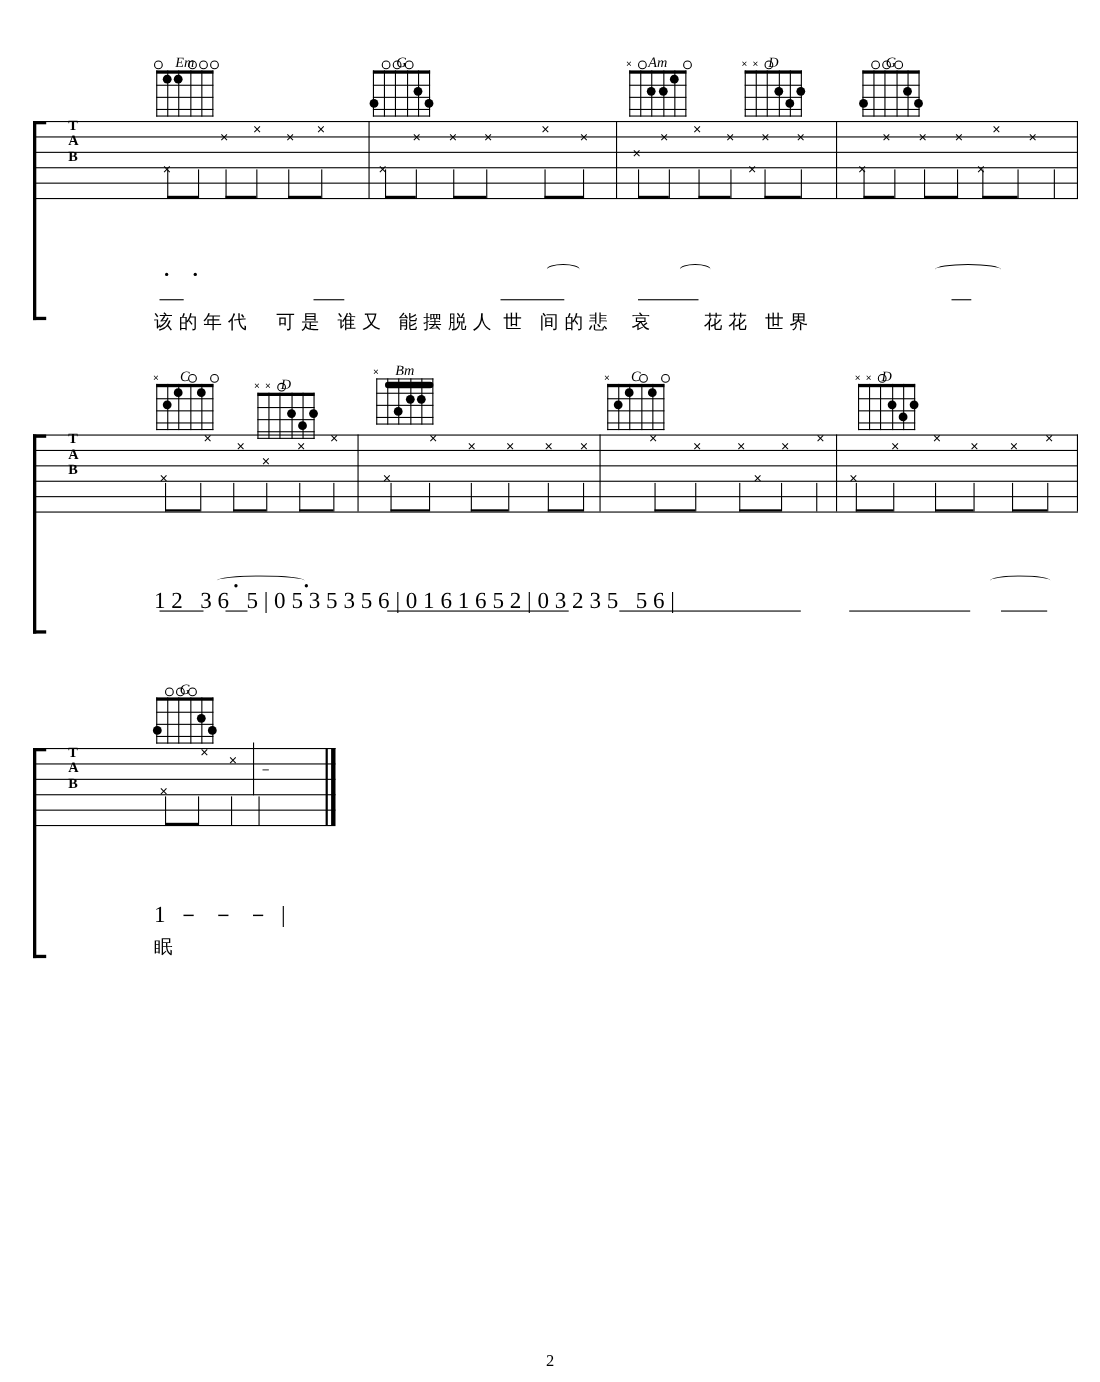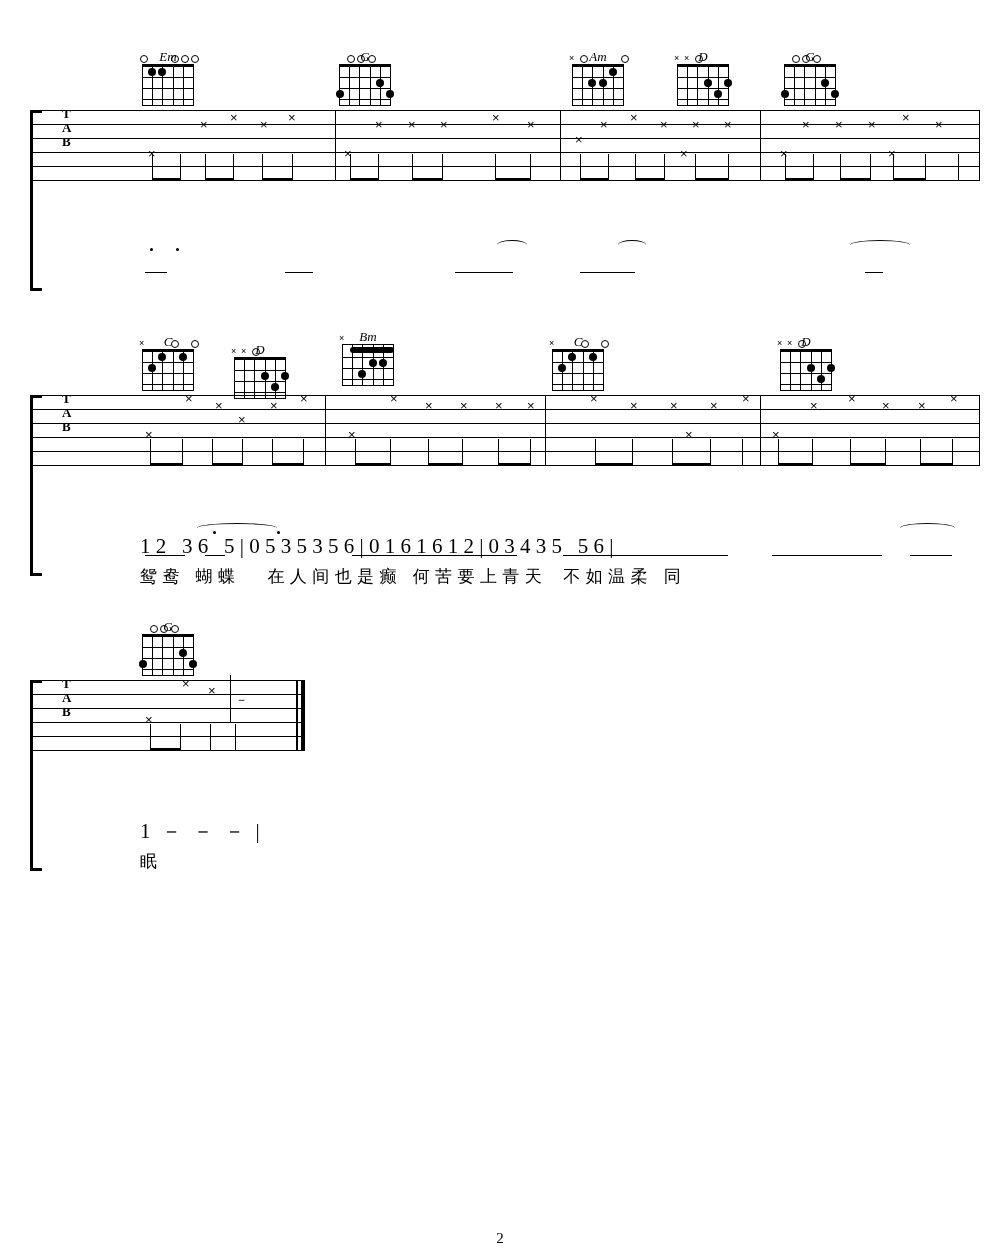--- a/index.html
+++ b/index.html
@@ -400,20 +400,21 @@
       <div class="beam" style="left:755px; top:68px; width:28px;"></div>
       <div class="stem" style="left:810px; top:44px; height:26px;"></div>
       <div class="stem" style="left:840px; top:44px; height:26px;"></div>
       <div class="beam" style="left:810px; top:68px; width:30px;"></div>
       <div class="stem" style="left:863px; top:44px; height:26px;"></div>
       <div class="stem" style="left:895px; top:44px; height:26px;"></div>
       <div class="beam" style="left:863px; top:68px; width:32px;"></div>
       <div class="stem" style="left:928px; top:44px; height:26px;"></div>
     </div>
 
+    <div class="lyricline" style="left:140px; top:283px;">该 的 年 代     可 是   谁 又   能 摆 脱 人  世   间 的 悲    哀         花 花   世 界</div>
 
     <div class="dotmark" style="left:150px; top:248px;"></div>
     <div class="dotmark" style="left:176px; top:248px;"></div>
     <div class="underline" style="left:145px; top:272px; width:22px;"></div>
     <div class="underline" style="left:285px; top:272px; width:28px;"></div>
     <div class="underline" style="left:455px; top:272px; width:58px;"></div>
     <div class="underline" style="left:580px; top:272px; width:55px;"></div>
     <div class="underline" style="left:865px; top:272px; width:18px;"></div>
     <div class="tie" style="left:497px; top:240px; width:30px;"></div>
     <div class="tie" style="left:618px; top:240px; width:28px;"></div>
@@ -614,22 +615,21 @@
       <div class="stem" style="left:782px; top:44px; height:26px;"></div>
       <div class="beam" style="left:748px; top:68px; width:34px;"></div>
       <div class="stem" style="left:820px; top:44px; height:26px;"></div>
       <div class="stem" style="left:855px; top:44px; height:26px;"></div>
       <div class="beam" style="left:820px; top:68px; width:35px;"></div>
       <div class="stem" style="left:890px; top:44px; height:26px;"></div>
       <div class="stem" style="left:922px; top:44px; height:26px;"></div>
       <div class="beam" style="left:890px; top:68px; width:32px;"></div>
     </div>
 
-    <div class="numline" style="left:140px; top:250px;">1 2   3 6   5 | 0 5 3 5 3 5 6 | 0 1 6 1 6 1 2 | 0 3 4 3 5   5 6 |</div>
-    <div class="lyricline" style="left:140px; top:281px;">鸳 鸯   蝴 蝶      在 人 间 也 是 癫   何 苦 要 上 青 天    不 如 温 柔   同</div>
+    <div class="numline" style="left:140px; top:250px;">1 2   3 6   5 | 0 5 3 5 3 5 6 | 0 1 6 1 6 5 2 | 0 3 2 3 5   5 6 |</div>
 
     <div class="dotmark" style="left:213px; top:246px;"></div>
     <div class="dotmark" style="left:277px; top:246px;"></div>
     <div class="underline" style="left:145px; top:270px; width:40px;"></div>
     <div class="underline" style="left:205px; top:270px; width:20px;"></div>
     <div class="underline" style="left:352px; top:270px; width:165px;"></div>
     <div class="underline" style="left:563px; top:270px; width:165px;"></div>
     <div class="underline" style="left:772px; top:270px; width:110px;"></div>
     <div class="underline" style="left:910px; top:270px; width:42px;"></div>
     <div class="tie" style="left:197px; top:238px; width:80px;"></div>

